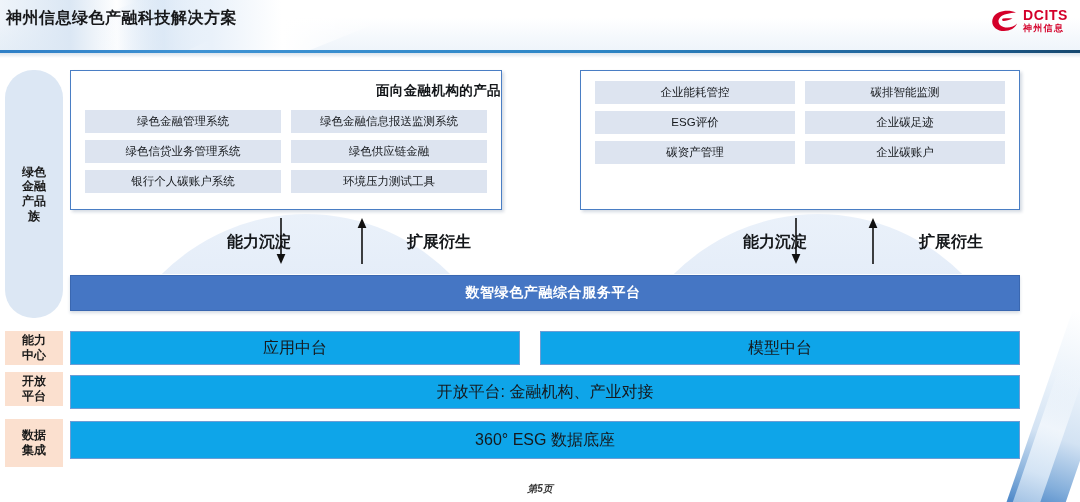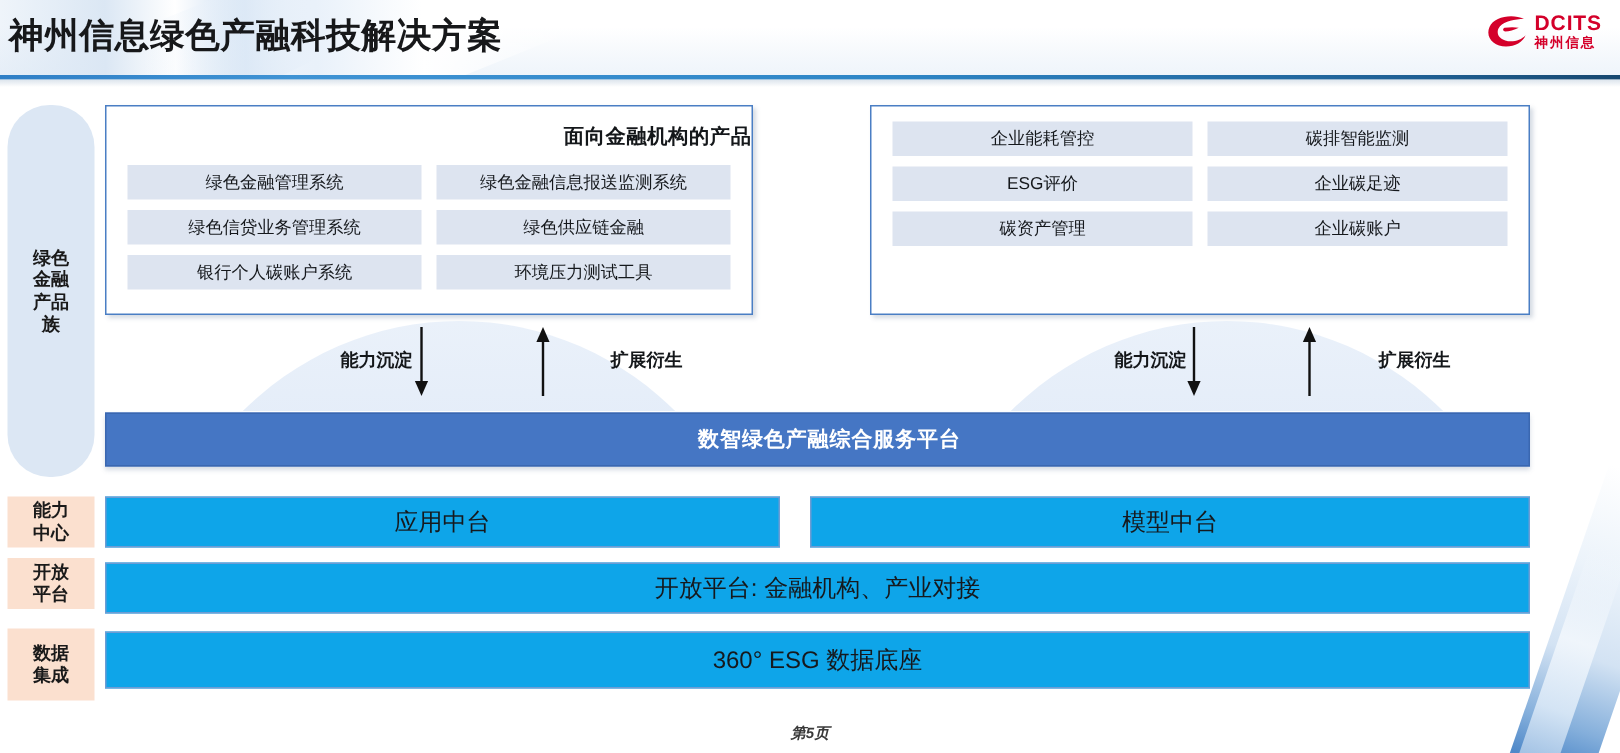--- a/index.html
+++ b/index.html
@@ -42,21 +42,21 @@
     position: absolute; left: 0; top: 50px; width: 1080px; height: 3px;
     background: linear-gradient(90deg, #2f7fc6 0%, #3f93d4 18%, #2e86c6 55%, #1f5f93 88%, #17486f 100%);
   }
   .hdr-rule-sh {
     position: absolute; left: 0; top: 53px; width: 1080px; height: 5px;
     background: linear-gradient(180deg, rgba(190,205,220,.55), rgba(255,255,255,0));
   }
 
   .slide-title {
     position: absolute; left: 6px; top: 8px;
-    font-size: 23px; font-weight: bold; color: #17181a;
+    font-size: 16px; font-weight: bold; color: #17181a;
     letter-spacing: .5px; white-space: nowrap;
   }
 
   
   .logo { position: absolute; right: 12px; top: 8px; display: flex; align-items: center; gap: 5px; }
   .logo-mark { width: 27px; height: 22px; }
   .logo-text { display: flex; flex-direction: column; line-height: 1; }
   .logo-en { font-size: 14px; font-weight: bold; color: #d4002a; letter-spacing: .6px; }
   .logo-cn { font-size: 9px; font-weight: bold; color: #d4002a; letter-spacing: 1.3px; margin-top: 2px; }
 
@@ -115,21 +115,21 @@
   .dome-l { left: 96px; top: 214px; width: 420px; height: 60px; }
   .dome-r { left: 608px; top: 214px; width: 420px; height: 60px; }
   .dome-in {
     position: absolute; left: 0; top: 0; width: 420px; height: 220px;
     border-radius: 50% 50% 0 0 / 100% 100% 0 0;
     background: linear-gradient(180deg, #eaf1fa 0%, #dfe9f7 60%, #d6e4f5 100%);
   }
 
   
   .flow-lbl {
-    position: absolute; font-size: 12px; font-weight: bold; color: #14171a;
+    position: absolute; font-size: 16px; font-weight: bold; color: #14171a;
     white-space: nowrap;
     padding-left: 31px;
   }
   .arrow-col { position: absolute; width: 14px; height: 46px; }
   .arrow-col svg { display: block; }
 
   
   .platform {
     position: absolute; left: 70px; top: 275px; width: 950px; height: 36px;
     background: #4576c4; border: 1px solid #3a67b0;

